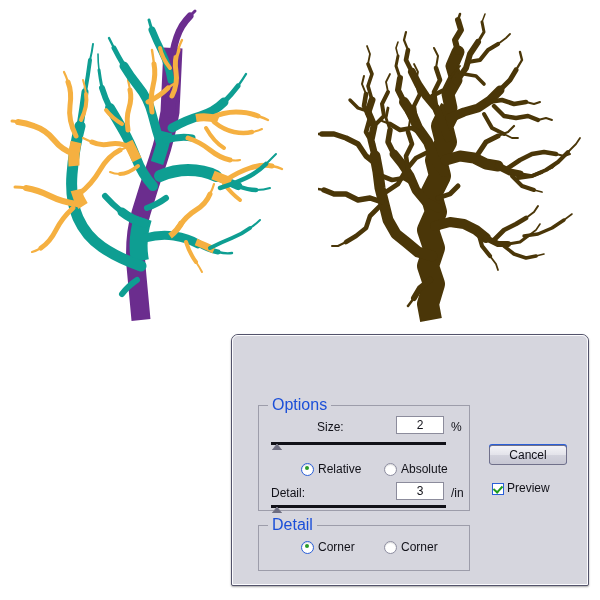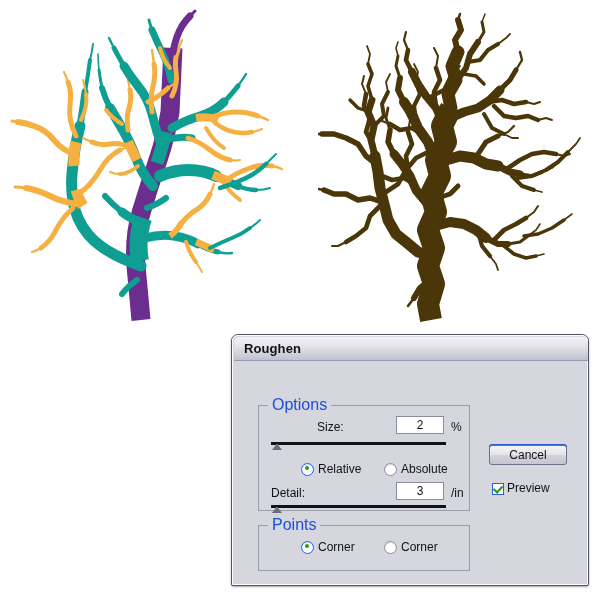--- a/index.html
+++ b/index.html
@@ -413,23 +413,20 @@
 
       <path d="M112 272 L102 280 L96 290" stroke-width="6"></path>
       <path d="M96 290 L90 298" stroke-width="2.5"></path>
       <path d="M120 190 L132 186 L140 178" stroke-width="5"></path>
     </g>
   </svg>
 
   <div id="roughen-dialog">
     <div class="dlg-inner"></div>
 
-    <div class="titlebar">
-      <span class="title-text">Roughen</span>
-    </div>
 
     <div class="dlg-body">
 
       <div class="groupbox" id="options-group">
         <span class="legend">Options</span>
 
         <span class="row-label" style="left:12px; top:14px;margin-left:46px;">Size:</span>
         <input class="numfield" style="left: 137px; top: 10px;" type="text" value="2">
         <span class="unit" style="left:192px; top:14px;">%</span>
         <div class="slider-track" style="left:12px; top:36px; width:175px;"></div>
@@ -445,21 +442,21 @@
         </div>
 
         <span class="row-label" style="left:12px; top:80px;">Detail:</span>
         <input class="numfield" style="left: 137px; top: 76px;" type="text" value="3">
         <span class="unit" style="left:192px; top:80px;">/in</span>
         <div class="slider-track" style="left:12px; top:99px; width:175px;"></div>
         <div class="slider-thumb" style="left:13px; top:101px;"></div>
       </div>
 
       <div class="groupbox" id="points-group">
-        <span class="legend">Points</span>
+        <span class="legend">Detail</span>
         <div class="radio on" style="left:42px; top:14px;">
           <span class="dot"></span>
           <span>Corner</span>
         </div>
         <div class="radio" style="left:125px; top:14px;">
           <span class="dot"></span>
           <span>Corner</span>
         </div>
       </div>
 

